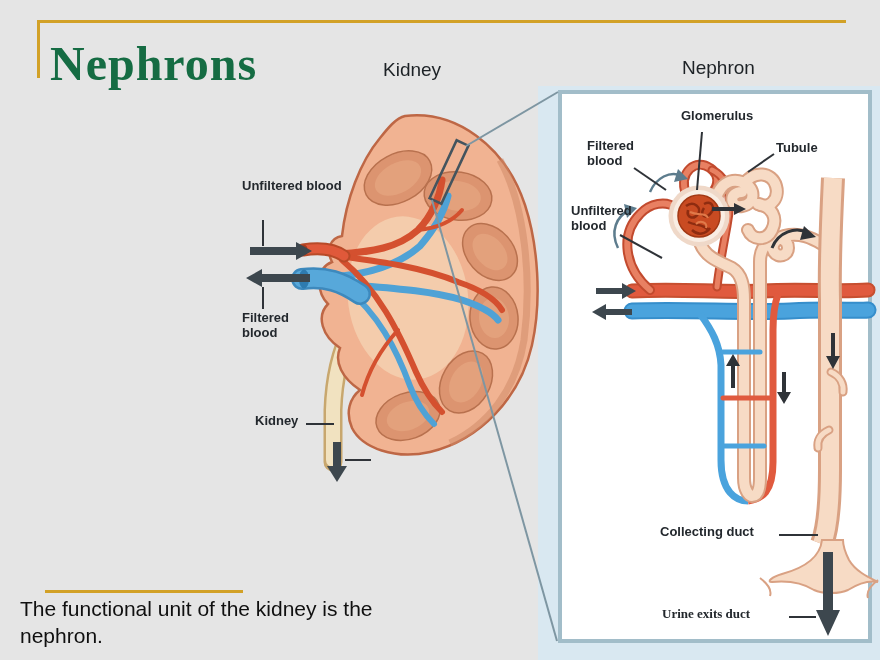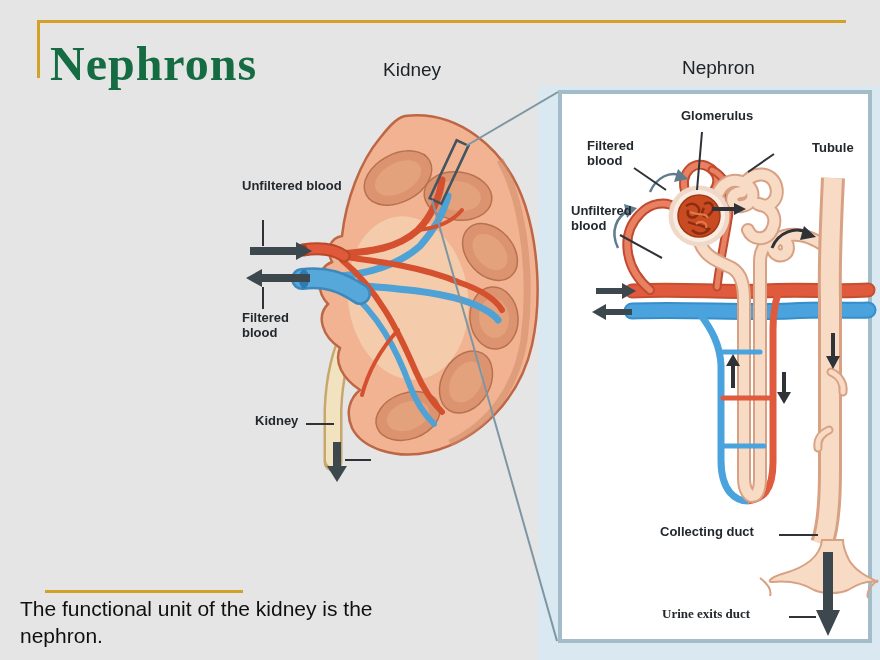--- a/index.html
+++ b/index.html
@@ -197,21 +197,21 @@
 
   <div class="fig-title" style="left:383px;top:59px;">Kidney</div>
   <div class="fig-title" style="left:682px;top:57px;">Nephron</div>
 
   <div class="lbl" style="left:242px;top:179px;width:100px;">Unfiltered blood</div>
   <div class="lbl" style="left:242px;top:311px;width:80px;">Filtered blood</div>
   <div class="lbl" style="left:255px;top:414px;">Kidney</div>
 
   <div class="lbl" style="left:681px;top:109px;">Glomerulus</div>
   <div class="lbl" style="left:587px;top:139px;width:72px;">Filtered blood</div>
-  <div class="lbl" style="left:776px;top:141px;margin-left:36px;">Tubule</div>
+  <div class="lbl" style="left:776px;top:141px;">Tubule</div>
   <div class="lbl" style="left:571px;top:204px;width:92px;">Unfiltered blood</div>
   <div class="lbl" style="left:660px;top:525px;">Collecting duct</div>
   <div class="lbl" style="left:662px;top:607px;font-family:Liberation Serif, serif;">Urine exits duct</div>
 
   <div class="footer-line"></div>
   <div class="footer-text">The functional unit of the kidney is the nephron.</div>
 
 </div>
 
 </body></html>

